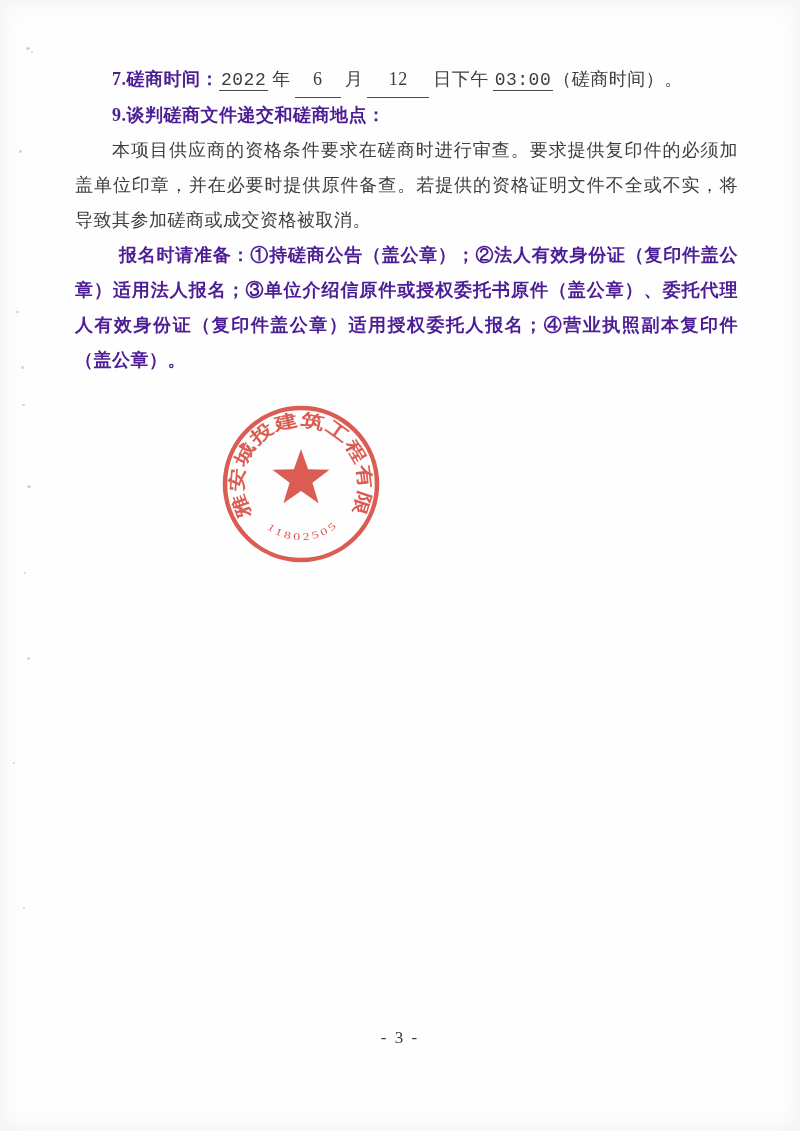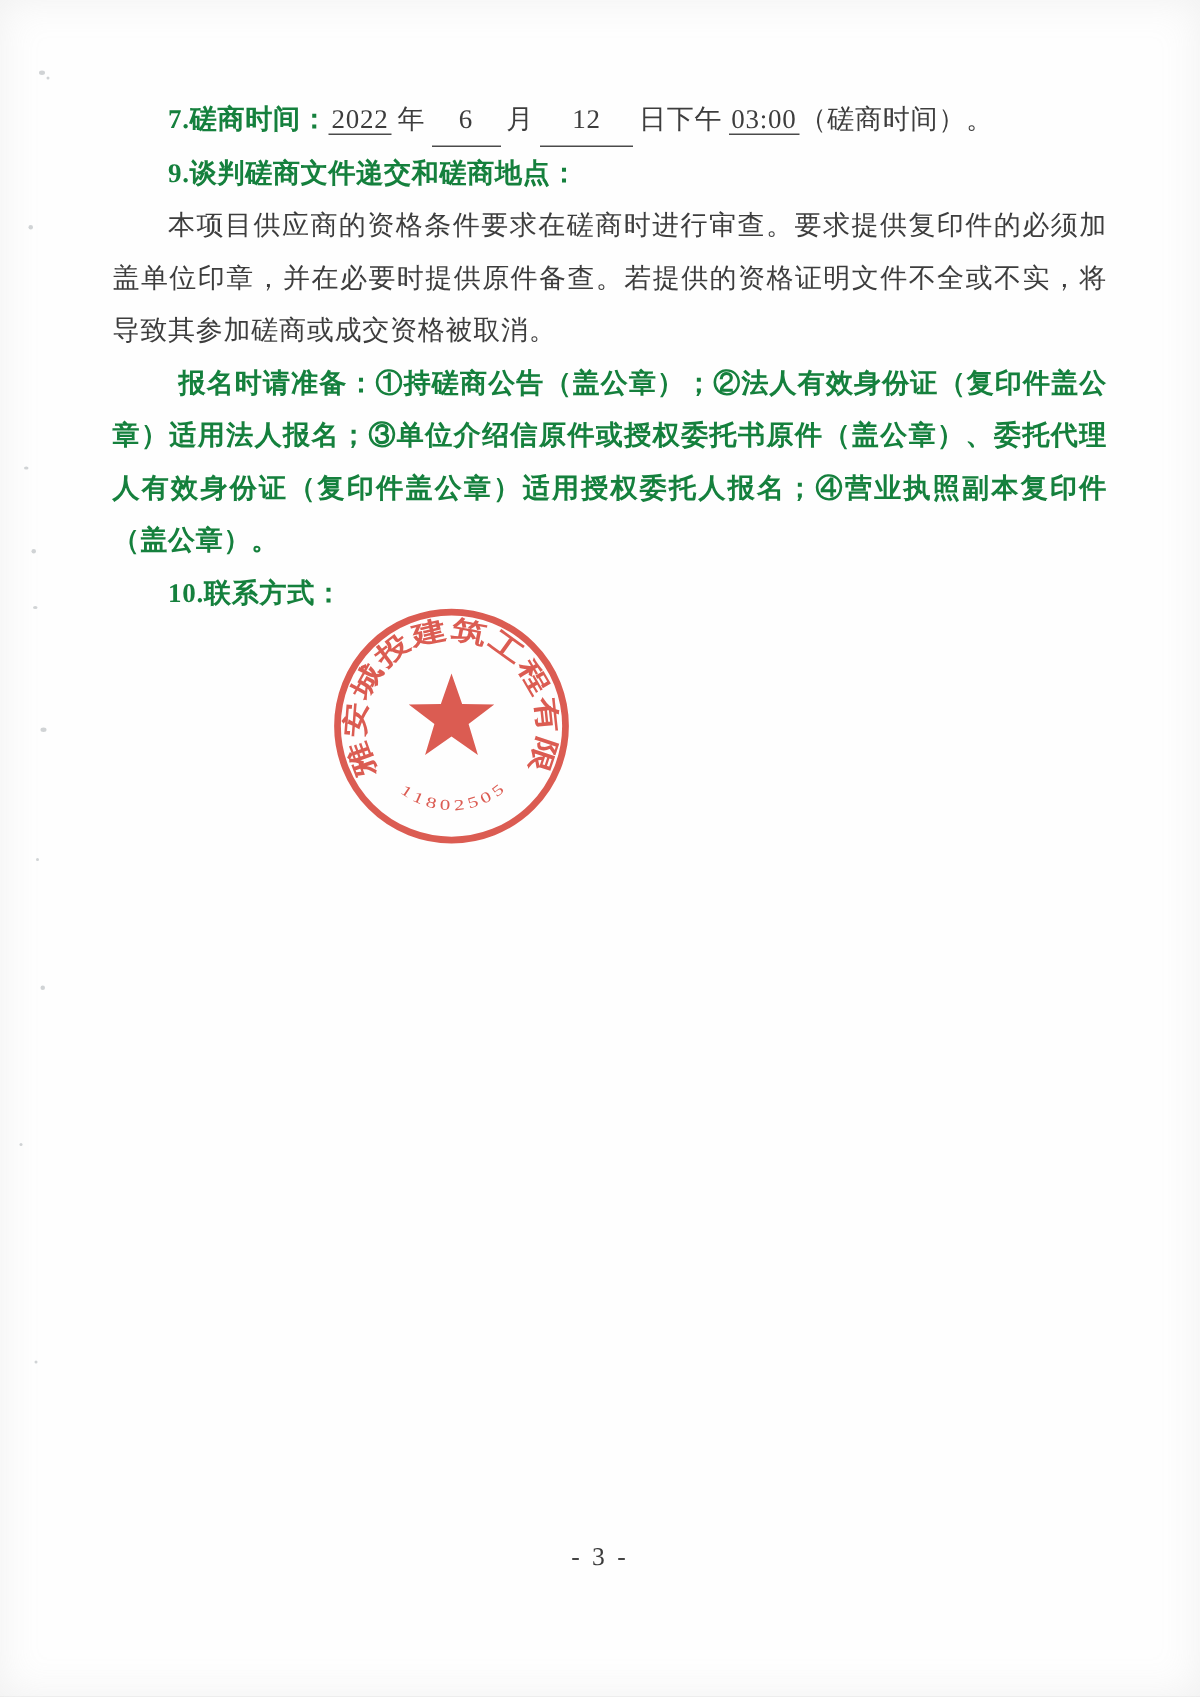--- a/index.html
+++ b/index.html
@@ -9,22 +9,22 @@
     font-family:"Liberation Serif","DejaVu Serif",serif;
     color:#3d3d3d;
     box-shadow:inset 0 0 26px rgba(180,180,180,.18);
   }
   .content{
     position:absolute;left:75px;top:62px;width:663px;
     font-size:18px;line-height:35px;
     text-align:justify;letter-spacing:.5px;
   }
   .para{margin:0;text-indent:37px;word-break:break-all;}
-  .bold{font-weight:bold;color:#15803d;}
-  .u{border-bottom:1.5px solid #4a4a4a;padding:0 2px;}
+  .bold{font-weight:bold;color:#4c1d95;}
+  .u{border-bottom:1.5px solid #4a4a4a;padding:0 2px;font-family:Liberation Mono, monospace;}
   .ub{display:inline-block;text-align:center;text-indent:0;border-bottom:1.5px solid #4a4a4a;}
   .u-mid{min-width:46px;}
   .u-wide{min-width:62px;}
   .sp{margin:0 4px;}
   .contact-block p{margin:0;padding-left:37px;text-indent:0;line-height:34.5px;}
   .pagenum{
     position:absolute;left:0;right:0;top:1028px;text-align:center;
     font-size:17px;letter-spacing:2px;color:#3a3a3a;
   }
   .seal{
@@ -55,21 +55,20 @@
     <p class="para"><span class="bold">7.磋商时间：</span><span class="u">2022</span><span class="sp">年</span><span class="ub u-mid">6</span><span class="sp">月</span><span class="ub u-wide">12</span><span class="sp">日下午</span><span class="u">03:00</span><span>（磋商时间）。</span></p>
 
     <p class="para bold">9.谈判磋商文件递交和磋商地点：</p>
 
 
 
     <p class="para">本项目供应商的资格条件要求在磋商时进行审查。要求提供复印件的必须加盖单位印章，并在必要时提供原件备查。若提供的资格证明文件不全或不实，将导致其参加磋商或成交资格被取消。</p>
 
     <p class="para bold" style="text-indent:44px">报名时请准备：①持磋商公告（盖公章）；②法人有效身份证（复印件盖公章）适用法人报名；③单位介绍信原件或授权委托书原件（盖公章）、委托代理人有效身份证（复印件盖公章）适用授权委托人报名；④营业执照副本复印件（盖公章）。</p>
 
-    <p class="para bold">10.联系方式：</p>
 
 
   </div>
 
   <svg class="seal" viewBox="0 0 170 170">
     <defs>
       <path id="sealArc" d="M 35.8 115.7 A 58 58 0 1 1 134.2 115.7" fill="none"></path>
       <path id="codeArc" d="M 49 128 A 56 56 0 0 0 121 128" fill="none"></path>
     </defs>
     <circle cx="85" cy="85" r="76" fill="none" stroke="#d8453a" stroke-width="4.5"></circle>

